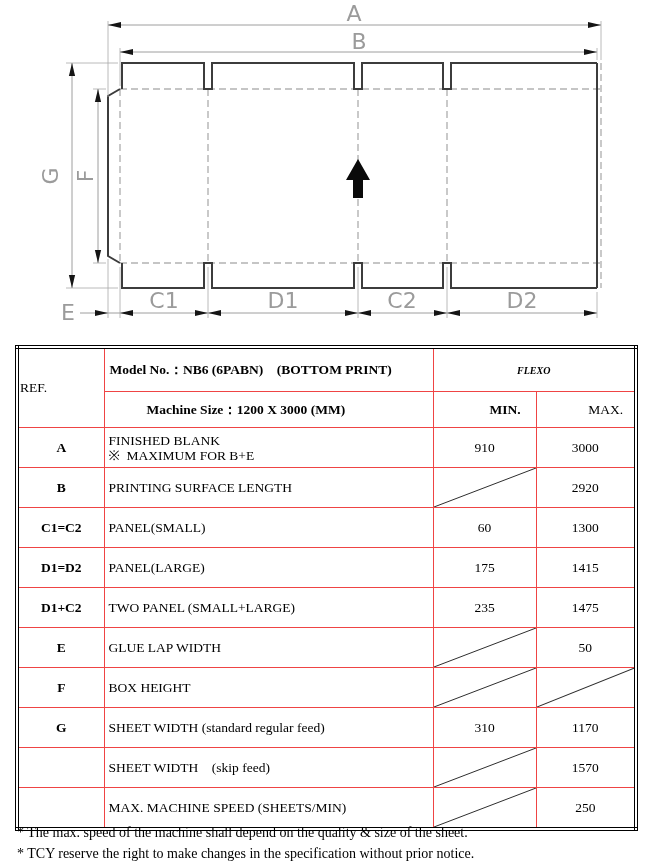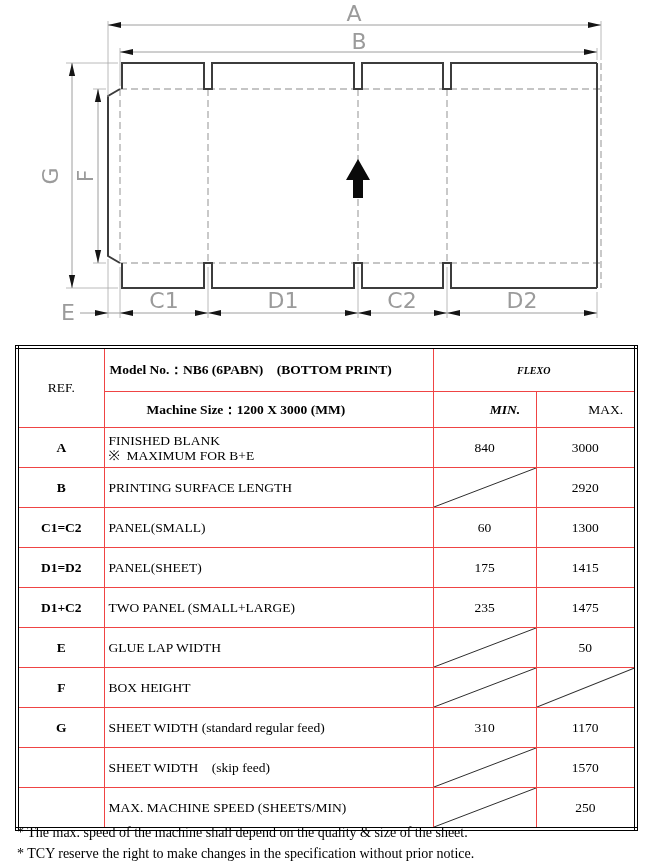--- a/index.html
+++ b/index.html
@@ -15,24 +15,24 @@
   .dimlabel{fill:#9b9b9b;font-family:"DejaVu Sans",sans-serif;font-size:22px;font-weight:400;}
 
   
   #spec-table{position:absolute;left:15px;top:345px;width:619px;border-collapse:collapse;table-layout:fixed;
               border:4px double #000;font-family:"Liberation Serif",serif;font-size:13.5px;}
   #spec-table td{border:1px solid #ef4444;overflow:hidden;}
   tr.h1 td{height:40px;}
   tr.h2 td{height:33px;padding-left:42px;}
   tr.datarow td{height:37px;}
   td.refcell{text-align:center;font-weight:bold;}
-  td.refheader{text-align:center;font-weight:normal;}
+  td.refheader{font-weight:normal;}
   td.modelcell{font-weight:bold;padding-left:5px;white-space:pre-wrap;}
   td.flexocell{text-align:center;font-weight:bold;font-style:italic;font-size:10px;}
-  td.minheader{text-align:center;font-weight:bold;font-style:italic;}
+  td.minheader{text-align:center;font-weight:bold;}
   td.maxheader{text-align:center;font-weight:normal;}
   td.desccell{padding-left:4px;white-space:pre-wrap;line-height:15px;margin-left:20px;}
   td.valcell{text-align:center;position:relative;}
   td.valcell svg.slashline{display:none;position:absolute;left:0;top:0;width:100%;height:100%;}
   td.valcell.slashed svg.slashline{display:block;}
 
   
   #footnotes{position:absolute;left:17px;top:822px;font-size:14px;line-height:21px;}
 </style>
 </head>
@@ -112,40 +112,40 @@
   <tr class="h2">
     <td class="modelcell">Machine Size：1200 X 3000 (MM)</td>
     <td class="minheader">MIN.</td>
     <td class="maxheader">MAX.</td>
   </tr>
 
   <tr class="datarow">
     <td class="refcell">A</td>
     <td class="desccell">FINISHED BLANK
 ※  MAXIMUM FOR B+E</td>
-    <td class="valcell"><span>840</span></td>
+    <td class="valcell"><span>910</span></td>
     <td class="valcell"><span>3000</span></td>
   </tr>
   <tr class="datarow">
     <td class="refcell">B</td>
     <td class="desccell">PRINTING SURFACE LENGTH</td>
     <td class="valcell slashed"><span></span><svg class="slashline" viewBox="0 0 100 100" preserveAspectRatio="none">
             <line x1="0" y1="100" x2="100" y2="0" stroke="#2e2e2e" stroke-width="1" vector-effect="non-scaling-stroke"></line>
           </svg></td>
     <td class="valcell"><span>2920</span></td>
   </tr>
   <tr class="datarow">
     <td class="refcell">C1=C2</td>
     <td class="desccell">PANEL(SMALL)</td>
     <td class="valcell"><span>60</span></td>
     <td class="valcell"><span>1300</span></td>
   </tr>
   <tr class="datarow">
     <td class="refcell">D1=D2</td>
-    <td class="desccell">PANEL(SHEET)</td>
+    <td class="desccell">PANEL(LARGE)</td>
     <td class="valcell"><span>175</span></td>
     <td class="valcell"><span>1415</span></td>
   </tr>
   <tr class="datarow">
     <td class="refcell">D1+C2</td>
     <td class="desccell">TWO PANEL (SMALL+LARGE)</td>
     <td class="valcell"><span>235</span></td>
     <td class="valcell"><span>1475</span></td>
   </tr>
   <tr class="datarow">

